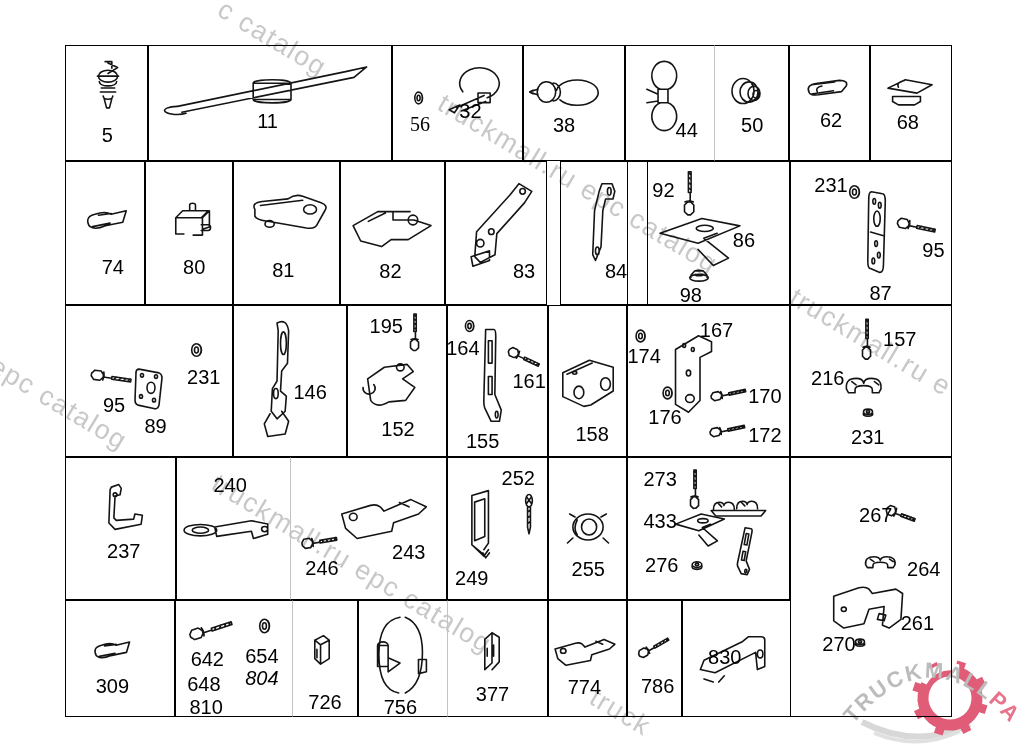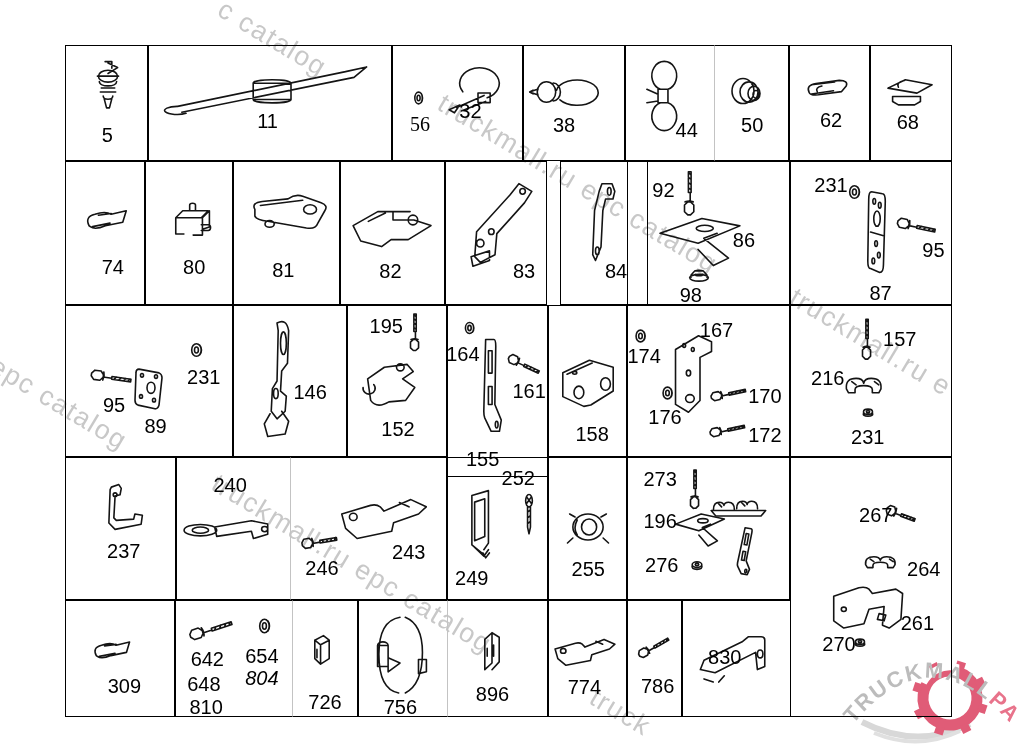--- a/index.html
+++ b/index.html
@@ -192,21 +192,21 @@
     <div class="cell" style="left: 347px; top: 305px; width: 100px; height: 152px;">
       <svg viewBox="0 0 100 100" preserveAspectRatio="none" class="picon" style="left: 70%; top: 17%; width: 44px; height: 26px; transform: translate(-50%, -50%) rotate(-90deg);">
         <path d="M8 36l6-11h13l6 11v8l18 0M8 36v9l6 11h13l6-11v-9M33 27a8 23 0 0 1 0 27M51 38h40v9h-40zM60 38l-4 9M70 38l-4 9M80 38l-4 9M89 38l-4 9"></path>
       </svg>
       <svg viewBox="0 0 100 100" preserveAspectRatio="none" class="picon" style="left: 48%; top: 53%; width: 76px; height: 72px; transform: translate(-50%, -50%);">
         <path d="M14 40l22-16 30-4 8 10-14 10 16 12-12 18-22 2q-16 10-24-2zM52 24a5 5 0 1 0 10 0a5 5 0 1 0-10 0M8 52a8 8 0 1 0 14-4"></path>
       </svg>
       <span class="plabel" style="left: 39%; top: 13%;">195</span>
       <span class="plabel" style="left: 51%; top: 82%;">152</span>
     </div>
-    <div class="cell" style="left: 447px; top: 305px; width: 101px; height: 172px;">
+    <div class="cell" style="left: 447px; top: 305px; width: 101px; height: 152px;">
       <svg viewBox="0 0 100 100" preserveAspectRatio="none" class="picon" style="left: 22%; top: 13%; width: 24px; height: 26px; transform: translate(-50%, -50%);">
         <path d="M48 50m-17 0a17 21 0 1 0 34 0a17 21 0 1 0-34 0M48 50m-7 0a7 10 0 1 0 14 0a7 10 0 1 0-14 0M60 34a17 21 0 0 1 0 32"></path>
       </svg>
       <svg viewBox="0 0 100 100" preserveAspectRatio="none" class="picon" style="left: 45%; top: 50%; width: 46px; height: 112px; transform: translate(-50%, -50%);">
         <path d="M34 4h18q4 0 4 6l-2 52 14 14-4 10h-18l-14-12q-2-2-2-6zM40 14h8v20h-8zM40 46h8v16h-8zM58 80m-3 0a3 3 0 1 0 6 0a3 3 0 1 0-6 0"></path>
       </svg>
       <svg viewBox="0 0 100 100" preserveAspectRatio="none" class="picon" style="left: 76%; top: 36%; width: 40px; height: 28px; transform: translate(-50%, -50%) rotate(25deg);">
         <path d="M8 36l6-11h13l6 11v8l18 0M8 36v9l6 11h13l6-11v-9M33 27a8 23 0 0 1 0 27M51 38h40v9h-40zM60 38l-4 9M70 38l-4 9M80 38l-4 9M89 38l-4 9"></path>
       </svg>
       <span class="plabel" style="left: 15%; top: 28%;">164</span>
@@ -303,21 +303,21 @@
       <svg viewBox="0 0 100 100" preserveAspectRatio="none" class="picon" style="left: 45%; top: 51%; width: 58px; height: 42px; transform: translate(-50%, -50%);">
         <path d="M8 36l44-24 40 12-44 28zM46 28a9 5 0 1 0 18 0a9 5 0 1 0-18 0M54 44l26 32-16 12-16-26M54 44l14-8"></path>
       </svg>
       <svg viewBox="0 0 100 100" preserveAspectRatio="none" class="picon" style="left: 73%; top: 68%; width: 34px; height: 56px; transform: translate(-50%, -50%) rotate(10deg);">
         <path d="M34 4h18q4 0 4 6l-2 52 14 14-4 10h-18l-14-12q-2-2-2-6zM40 14h8v20h-8zM40 46h8v16h-8zM58 80m-3 0a3 3 0 1 0 6 0a3 3 0 1 0-6 0"></path>
       </svg>
       <svg viewBox="0 0 100 100" preserveAspectRatio="none" class="picon" style="left: 43%; top: 77%; width: 30px; height: 24px; transform: translate(-50%, -50%);">
         <path d="M50 40m-16 0a16 12 0 1 0 32 0a16 12 0 1 0-32 0M50 40m-6 0a6 5 0 1 0 12 0a6 5 0 1 0-12 0M34 44q-4 16 16 16q20 0 16-16"></path>
       </svg>
       <span class="plabel" style="left: 20%; top: 15%;">273</span>
-      <span class="plabel" style="left: 20%; top: 45%;">196</span>
+      <span class="plabel" style="left: 20%; top: 45%;">433</span>
       <span class="plabel" style="left: 21%; top: 76%;">276</span>
     </div>
     <div class="cell" style="left: 790px; top: 457px; width: 162px; height: 260px;">
       <svg viewBox="0 0 100 100" preserveAspectRatio="none" class="picon" style="left: 68%; top: 23%; width: 36px; height: 30px; transform: translate(-50%, -50%) rotate(20deg);">
         <path d="M8 36l6-11h13l6 11v8l18 0M8 36v9l6 11h13l6-11v-9M33 27a8 23 0 0 1 0 27M51 38h40v9h-40zM60 38l-4 9M70 38l-4 9M80 38l-4 9M89 38l-4 9"></path>
       </svg>
       <svg viewBox="0 0 100 100" preserveAspectRatio="none" class="picon" style="left: 58%; top: 40%; width: 46px; height: 30px; transform: translate(-50%, -50%);">
         <path d="M10 62q-2-26 18-26q12 0 14 12q2-12 14-12q20 0 18 26l-4 10h-12v-8q0-10-16-10q-16 0-16 10v8h-12zM20 44l8 8M62 44l8 8"></path>
       </svg>
       <svg viewBox="0 0 100 100" preserveAspectRatio="none" class="picon" style="left: 49%; top: 57%; width: 84px; height: 72px; transform: translate(-50%, -50%);">
@@ -328,21 +328,21 @@
       </svg>
       <span class="plabel" style="left: 53%; top: 22%;">267</span>
       <span class="plabel" style="left: 83%; top: 43%;">264</span>
       <span class="plabel" style="left: 79%; top: 64%;">261</span>
       <span class="plabel" style="left: 30%; top: 72%;">270</span>
     </div>
     <div class="cell" style="left: 65px; top: 600px; width: 110px; height: 117px;">
       <svg viewBox="0 0 100 100" preserveAspectRatio="none" class="picon" style="left: 45%; top: 46%; width: 52px; height: 40px; transform: translate(-50%, -50%);">
         <path d="M14 54q-8-20 10-26q18-8 28 0l26-8-6 26-30 8q-18 10-26 2zM30 30l22-4M20 56l30-8"></path>
       </svg>
-      <span class="plabel" style="left: 43%; top: 74%; margin-left: 12px;">309</span>
+      <span class="plabel" style="left: 43%; top: 74%;">309</span>
     </div>
     <div class="cell no-r" style="left: 175px; top: 600px; width: 117px; height: 117px;">
       <svg viewBox="0 0 100 100" preserveAspectRatio="none" class="picon" style="left: 31%; top: 27%; width: 52px; height: 32px; transform: translate(-50%, -50%) rotate(-18deg);">
         <path d="M8 36l6-11h13l6 11v8l18 0M8 36v9l6 11h13l6-11v-9M33 27a8 23 0 0 1 0 27M51 38h40v9h-40zM60 38l-4 9M70 38l-4 9M80 38l-4 9M89 38l-4 9"></path>
       </svg>
       <svg viewBox="0 0 100 100" preserveAspectRatio="none" class="picon" style="left: 77%; top: 22%; width: 28px; height: 32px; transform: translate(-50%, -50%);">
         <path d="M48 50m-17 0a17 21 0 1 0 34 0a17 21 0 1 0-34 0M48 50m-7 0a7 10 0 1 0 14 0a7 10 0 1 0-14 0M60 34a17 21 0 0 1 0 32"></path>
       </svg>
       <span class="plabel" style="left: 27%; top: 50%;">642</span>
       <span class="plabel" style="left: 24%; top: 72%;">648</span>
@@ -359,21 +359,21 @@
     <div class="cell no-r" style="left: 358px; top: 600px; width: 89px; height: 117px;">
       <svg viewBox="0 0 100 100" preserveAspectRatio="none" class="picon" style="left: 47%; top: 48%; width: 66px; height: 88px; transform: translate(-50%, -50%);">
         <path d="M50 6q-32 4-32 42q0 40 30 44M58 6q26 8 26 40q0 36-26 46M16 38h16v24h-16zM16 38a8 4 0 0 1 16 0M32 52l18 6-18 10zM78 54h12v14l-12 2z"></path>
       </svg>
       <span class="plabel" style="left: 47%; top: 92%;">756</span>
     </div>
     <div class="cell lb-light" style="left: 447px; top: 600px; width: 101px; height: 117px;">
       <svg viewBox="0 0 100 100" preserveAspectRatio="none" class="picon" style="left: 44%; top: 46%; width: 40px; height: 56px; transform: translate(-50%, -50%);">
         <path d="M32 24l18-12v54l-18 12zM50 12l18 8v44l-18 14M38 40v14M54 34v20"></path>
       </svg>
-      <span class="plabel" style="left: 45%; top: 81%;">896</span>
+      <span class="plabel" style="left: 45%; top: 81%;">377</span>
     </div>
     <div class="cell" style="left: 548px; top: 600px; width: 79px; height: 117px;">
       <svg viewBox="0 0 100 100" preserveAspectRatio="none" class="picon" style="left: 47%; top: 42%; width: 68px; height: 48px; transform: translate(-50%, -50%);">
         <path d="M6 50l30-12q6-2 10 2l4 6 28-16 16 10-8 10-26 12-2 12-36 10-12-14zM14 54a4 5 0 1 0 8 0a4 5 0 1 0-8 0M66 34l10 6"></path>
       </svg>
       <span class="plabel" style="left: 46%; top: 75%;">774</span>
     </div>
     <div class="cell" style="left: 627px; top: 600px; width: 55px; height: 117px;">
       <svg viewBox="0 0 100 100" preserveAspectRatio="none" class="picon" style="left: 51%; top: 42%; width: 40px; height: 26px; transform: translate(-50%, -50%) rotate(-30deg);">
         <path d="M8 36l6-11h13l6 11v8l18 0M8 36v9l6 11h13l6-11v-9M33 27a8 23 0 0 1 0 27M51 38h40v9h-40zM60 38l-4 9M70 38l-4 9M80 38l-4 9M89 38l-4 9"></path>

